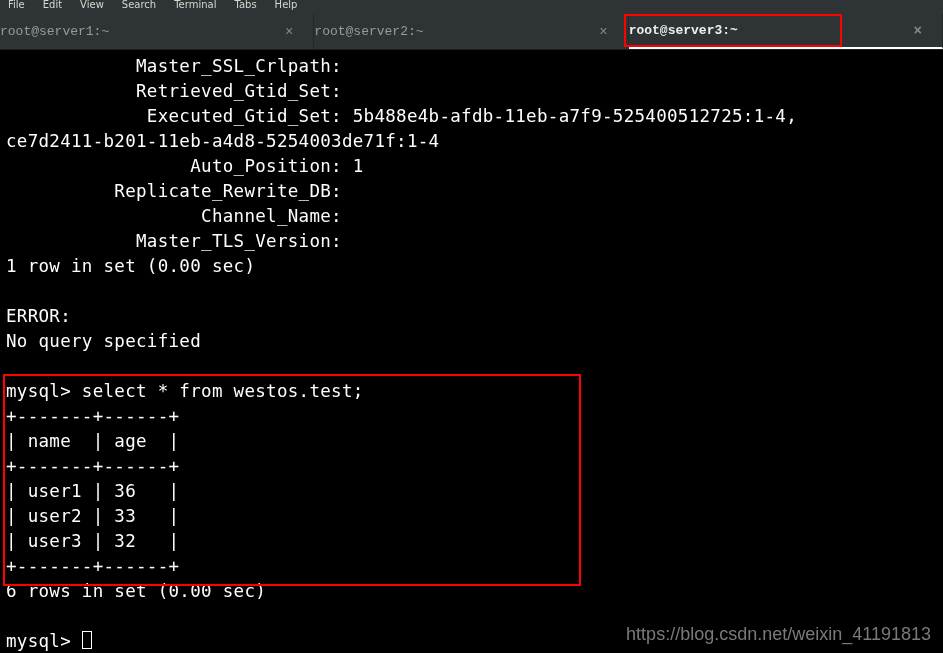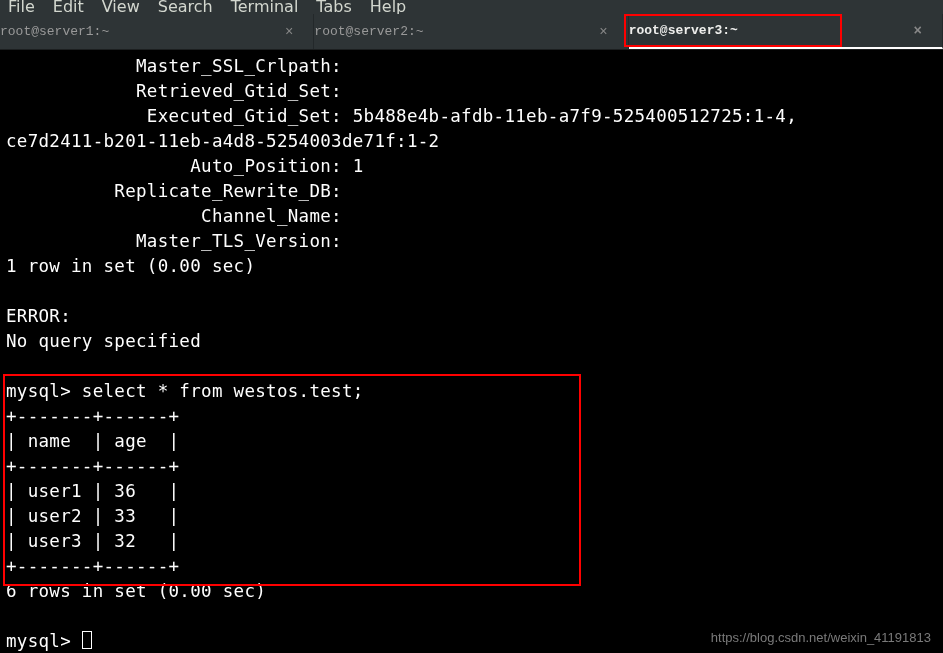--- a/index.html
+++ b/index.html
@@ -13,24 +13,24 @@
       color: #fefefe;
       width: 943px;
       height: 653px;
       overflow: hidden;
       position: relative;
     }
     .menubar {
       background: #2e3436;
       height: 14px;
       display: flex;
-      align-items: center;
+      align-items: flex-start;
       padding: 0 8px;
       font-family: "DejaVu Sans", sans-serif;
-      font-size: 16px;
+      font-size: 10px;
       color: #d3d7cf;
       gap: 18px;
       overflow: hidden;
     }
     .menubar-item {
       cursor: pointer;
       line-height: 10px;
       padding-top: 0;
     }
     .tabbar {
@@ -97,21 +97,21 @@
       border: 1px solid #fefefe;
       vertical-align: text-bottom;
       margin-bottom: 2px;
     }
     .watermark {
       position: absolute;
       bottom: 8px;
       right: 12px;
       color: #7a7a7a;
       font-family: Arial, sans-serif;
-      font-size: 13px;
+      font-size: 18px;
     }
   </style>
 </head>
 <body>
 
 <div class="menubar">
   <span class="menubar-item">File</span>
   <span class="menubar-item">Edit</span>
   <span class="menubar-item">View</span>
   <span class="menubar-item">Search</span>
@@ -133,21 +133,21 @@
     <span>root@server3:~</span>
     <span class="tab-close">×</span>
   </div>
 </div>
 
 <div class="red-box-tab"></div>
 
 <div class="terminal"><span>            Master_SSL_Crlpath:</span>
 <span>            Retrieved_Gtid_Set:</span>
 <span>             Executed_Gtid_Set: 5b488e4b-afdb-11eb-a7f9-525400512725:1-4,</span>
-<span>ce7d2411-b201-11eb-a4d8-5254003de71f:1-2</span>
+<span>ce7d2411-b201-11eb-a4d8-5254003de71f:1-4</span>
 <span>                 Auto_Position: 1</span>
 <span>          Replicate_Rewrite_DB:</span>
 <span>                  Channel_Name:</span>
 <span>            Master_TLS_Version:</span>
 <span>1 row in set (0.00 sec)</span>
 <span></span>
 <span>ERROR:</span>
 <span>No query specified</span>
 <span></span>
 <span>mysql&gt; select * from westos.test;</span>

